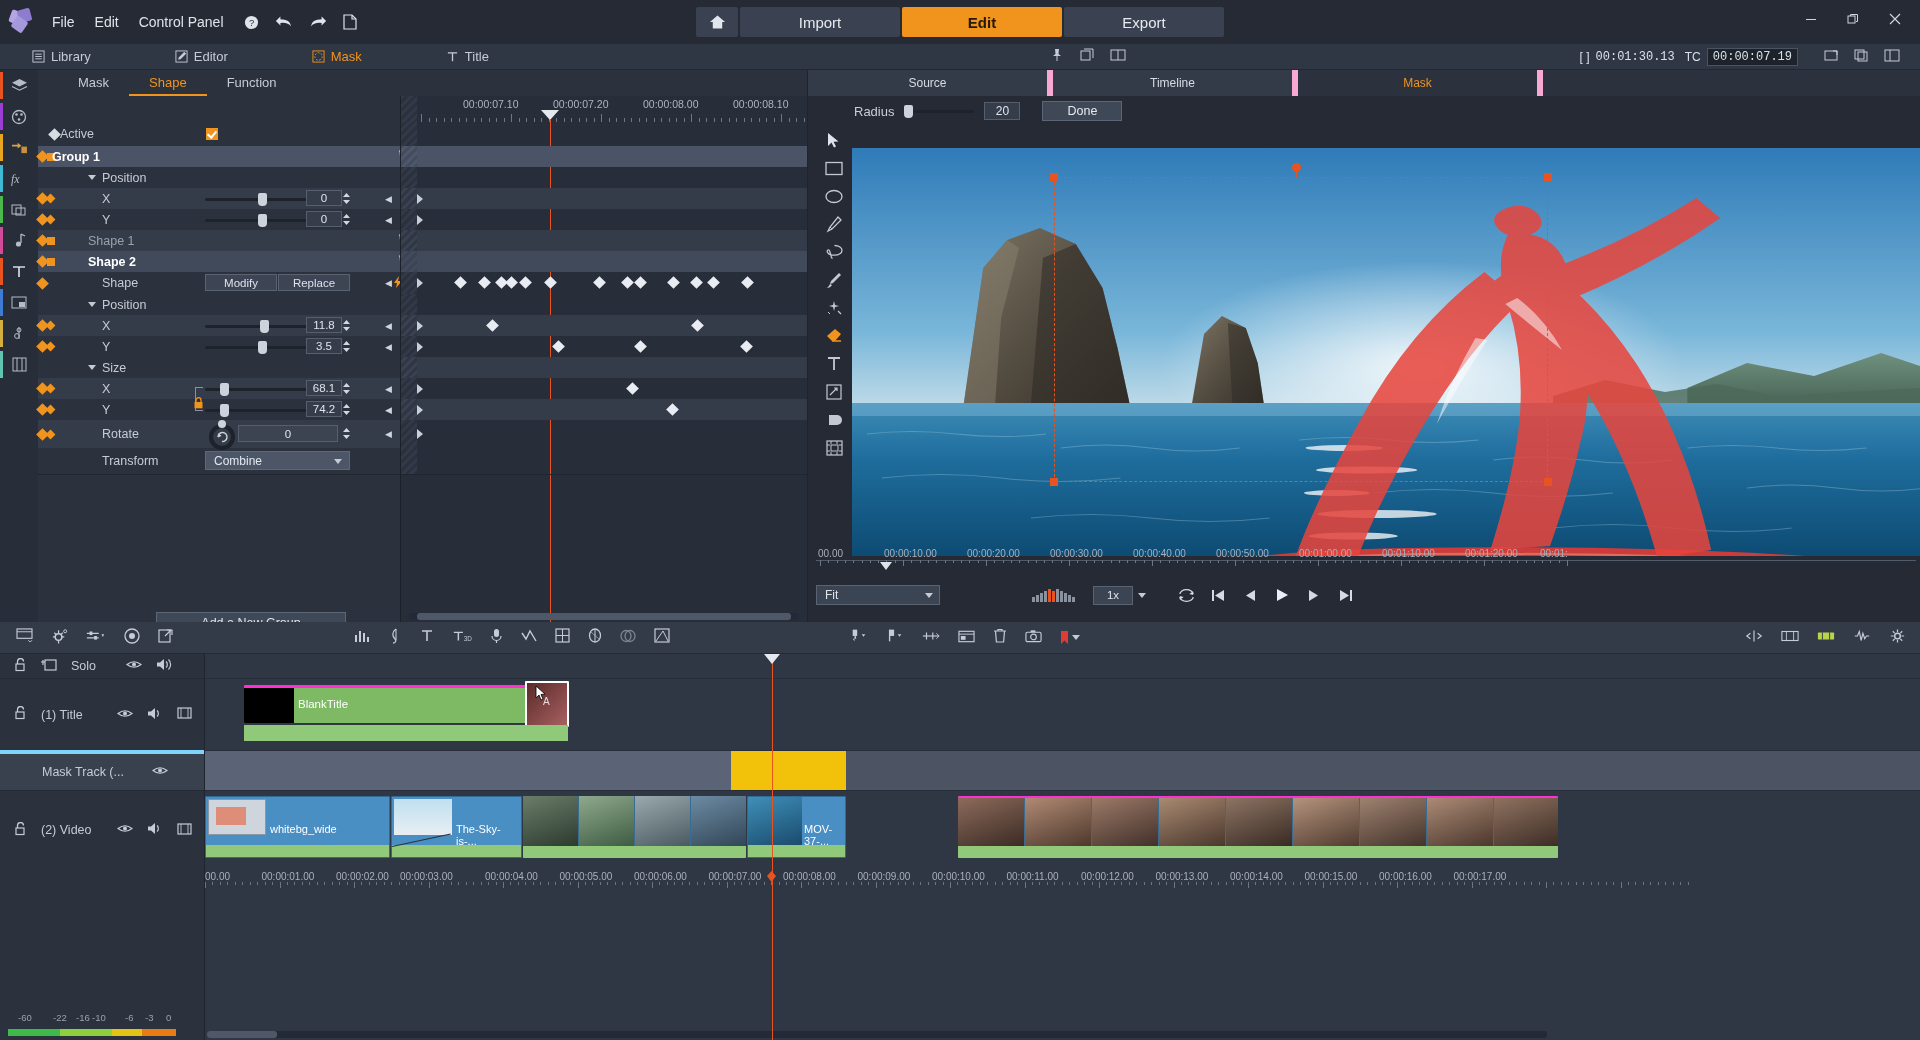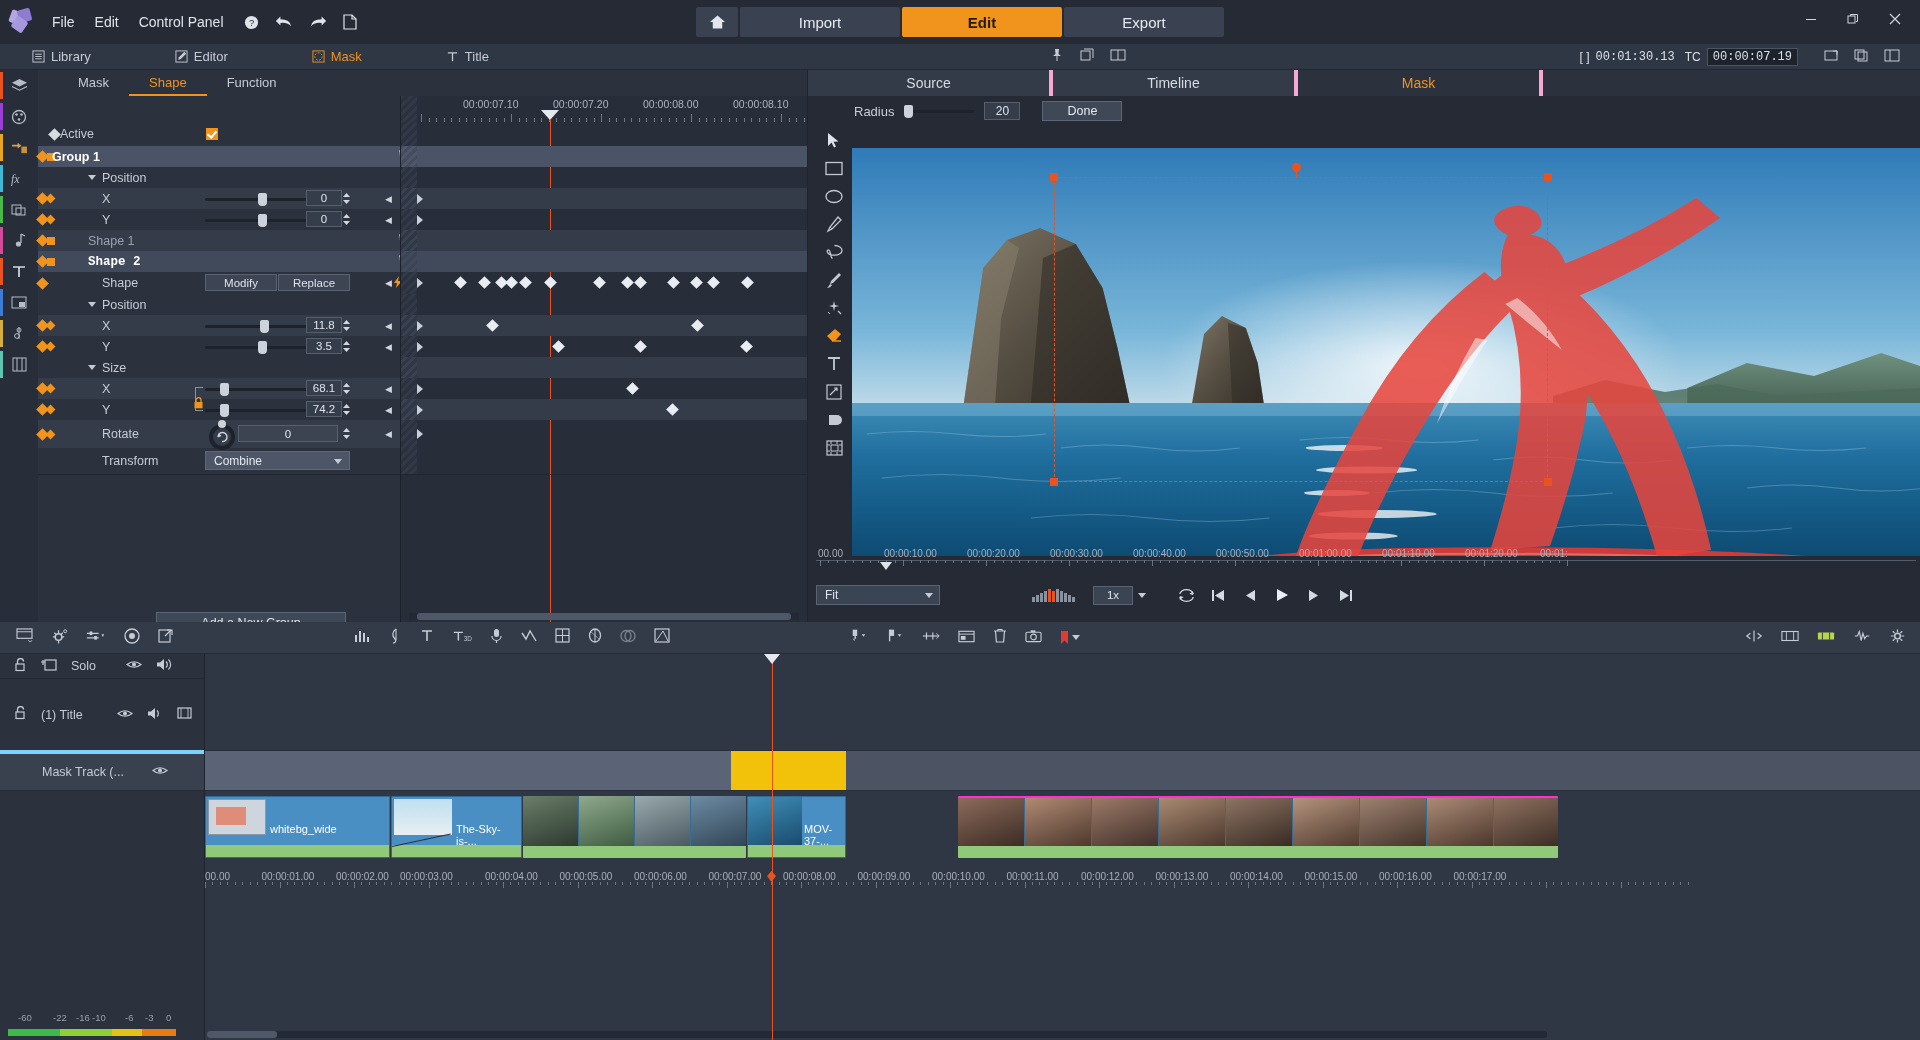--- a/index.html
+++ b/index.html
@@ -48,21 +48,21 @@
   .subtab { font-size:13px; padding:0 20px; height:26px; line-height:26px; color:#c6ccd6; }
   .subtab.active { color:#f0941e; border-bottom:2px solid #f0941e; }
 
   .maskbody { position:absolute; top:26px; left:0; right:0; bottom:0; display:flex; }
   .proplist { width:362px; position:relative; background:#2b313d;}
   .kfarea  { position:absolute; left:362px; right:0; top:0; bottom:0; background:#272d39; border-left:1px solid #1b2029;}
 
   .prow { height:21px; display:flex; align-items:center; position:relative; font-size:12.5px; color:#c6ccd6;}
   .prow.h36 { height:28px; }
   .prow.alt { background:#343b49; }
-  .prow.sel { background:#414a5b;font-family:Liberation Mono, monospace; }
+  .prow.sel { background:#414a5b; }
   .prow.grp { background:#4b5466; font-weight:bold; color:#fff; height:21px;}
   .prow .lbl { position:absolute; }
 
   .dia { width:9px; height:9px; background:#f0941e; transform:rotate(45deg); display:inline-block; }
   .dia.w { background:#d7dbe2; }
   .sq { width:8px; height:8px; background:#f0941e; display:inline-block;}
   .arr { color:#cfd5de; font-size:9px; }
 
   .slider { position:relative; height:12px; }
   .slider .track { position:absolute; top:5px; left:0; width:100%; height:3px; background:#1d222b; border-radius:2px;}
@@ -96,21 +96,21 @@
   .kfrow.grp { background:#4b5466;}
   .kfd2 { position:absolute; width:9px; height:9px; background:#e9edf3; transform:rotate(45deg); top:6px; margin-left:-4px;}
   .tri { position:absolute; width:0;height:0;border-top:5px solid transparent;border-bottom:5px solid transparent;border-left:6px solid #c9cfd8; top:6px;}
   .hscroll { position:absolute; left:8px; right:8px; bottom:2px; height:7px; background:#232936; border-radius:3px;}
   .hscroll .thumb{ position:absolute; left:2%; width:96%; height:7px; background:#4f5869; border-radius:3px;}
 
   
   .preview { position:absolute; left:808px; top:70px; right:0; height:552px; background:#252a35;}
   .ptabs { height:26px; display:flex; }
   .ptab { width:245px; height:26px; display:flex; align-items:center; justify-content:center;
-          font-size:14px; background:#333b49; color:#d7dce4; border-right:4px solid #f9a8d4;}
+          font-size:12px; background:#333b49; color:#d7dce4; border-right:6px solid #f9a8d4;}
   .ptab.active{ color:#f0941e; background:#2b313d;}
   .ptabfill{ flex:1; background:#2b313d;}
   .radiusbar { height:30px; display:flex; align-items:center; gap:10px; padding-left:46px; background:#252a35;}
   .radlabel{font-size:13px;color:#c9cfd8;}
   .radslider{position:relative;width:70px;height:14px;}
   .doneb{width:80px;height:20px;background:#3f4857;border:1px solid #5d6676;color:#e4e9f0;font-size:12.5px;display:flex;align-items:center;justify-content:center;}
 
   .tooldock { position:absolute; left:8px; top:56px; width:36px; display:flex; flex-direction:column; gap:0;}
   .tool { height:28px; display:flex; align-items:center; justify-content:center; color:#c3c9d3;}
   .tool.active{ color:#f0941e;}
@@ -1291,39 +1291,75 @@
       </div>
 
       <div class="throw" style="height:41px;background:#39414f;border-top:4px solid #7dd3fc;border-bottom:1px solid #232935">
         <span style="width:96px;margin-left:28px">Mask Track (...</span>
         <span><svg width="16" height="11" viewBox="0 0 16 11">
               <path d="M1 5.5 Q8 0 15 5.5 Q8 11 1 5.5 Z" fill="none" stroke="#c5ccd5" stroke-width="1.2"></path>
               <circle cx="8" cy="5.5" r="2" fill="#c5ccd5"></circle>
             </svg></span>
       </div>
 
+      <div class="throw" style="height:78px">
+        <span><svg width="13" height="14" viewBox="0 0 13 14">
+              <path d="M3.5 6 V3.6 A3 3 0 0 1 9.5 3.6" fill="none" stroke="#c5ccd5" stroke-width="1.3"></path>
+              <rect x="2" y="6" width="8" height="6.5" fill="none" stroke="#c5ccd5" stroke-width="1.2"></rect>
+            </svg></span>
+        <span style="width:62px">(2) Video</span>
+        <span><svg width="16" height="11" viewBox="0 0 16 11">
+              <path d="M1 5.5 Q8 0 15 5.5 Q8 11 1 5.5 Z" fill="none" stroke="#c5ccd5" stroke-width="1.2"></path>
+              <circle cx="8" cy="5.5" r="2" fill="#c5ccd5"></circle>
+            </svg></span>
+        <span><svg width="16" height="13" viewBox="0 0 16 13">
+              <path d="M1 4.5 H4 L8 1 V12 L4 8.5 H1 Z" fill="#c5ccd5"></path>
+              <path d="M10 3.5 A4 4 0 0 1 10 9.5" fill="none" stroke="#c5ccd5" stroke-width="1.2"></path>
+            </svg></span>
+        <span><svg width="15" height="12" viewBox="0 0 15 12">
+              <rect x="1" y="1" width="13" height="10" fill="none" stroke="#c5ccd5" stroke-width="1.2"></rect>
+              <path d="M4 1 V11 M11 1 V11" stroke="#c5ccd5" stroke-width="0.9"></path>
+            </svg></span>
+      </div>
 
       <div class="meter">
         <span class="meterlab" style="left:18px;top:2px">-60</span>
         <span class="meterlab" style="left:53px;top:2px">-22</span>
         <span class="meterlab" style="left:76px;top:2px">-16</span>
         <span class="meterlab" style="left:92px;top:2px">-10</span>
         <span class="meterlab" style="left:125px;top:2px">-6</span>
         <span class="meterlab" style="left:145px;top:2px">-3</span>
         <span class="meterlab" style="left:166px;top:2px">0</span>
         <span class="meterbar" style="left:8px;width:52px;background:#3dba4a"></span>
         <span class="meterbar" style="left:60px;width:52px;background:#8dcf3c"></span>
         <span class="meterbar" style="left:112px;width:30px;background:#e3c416"></span>
         <span class="meterbar" style="left:142px;width:34px;background:#e87c14"></span>
       </div>
     </div>
 
     <div class="tracksarea">
       <div style="position:absolute;left:0;top:0;right:0;height:24px;background:#2f3644"></div>
 
+      <div style="position:absolute;left:0;top:24px;right:0;height:72px;background:#2f3644;border-top:1px solid #272d39">
+        <div class="clip" style="left:39px;top:6px;width:324px;height:38px;background:#7dba63;border-top:3px solid #ff2fd0;border-right:1px solid #ff2fd0">
+          <div style="position:absolute;left:0;top:0;width:50px;height:100%;background:#000"></div>
+          <div style="position:absolute;right:0;top:0;width:20px;height:100%;background:#000"></div>
+          <span style="position:absolute;left:54px;top:10px;font-size:11.5px;color:#fff">BlankTitle</span>
+        </div>
+        <div class="clip" style="left:320px;top:2px;width:44px;height:46px;background:#8a4a4a;border:2px solid #fff">
+          <div style="position:absolute;left:0;top:0;width:100%;height:100%;background:linear-gradient(135deg,#5a2a2a,#a86060)"></div>
+          <span style="position:absolute;left:16px;top:13px;font-size:10px;color:#e8dcdc">A</span>
+        </div>
+        <div style="position:absolute;left:330px;top:6px;width:12px;height:18px">
+          <svg width="12" height="18" viewBox="0 0 12 18">
+              <path d="M1 1 L1 13 L4 10 L6 15 L8 14 L6 9.5 L10 9 Z" fill="#fff" stroke="#000" stroke-width="0.8"></path>
+            </svg>
+        </div>
+        <div style="position:absolute;left:39px;top:46px;width:324px;height:16px;background:#8fc979"></div>
+      </div>
 
       <div style="position:absolute;left:0;top:96px;right:0;height:41px;background:#4c5463;border-top:1px solid #272d39;border-bottom:1px solid #272d39">
         <div style="position:absolute;left:0;top:0;width:526px;height:100%;background:#5b6476"></div>
         <div style="position:absolute;left:526px;top:0;width:115px;height:100%;background:#f2c10a"></div>
       </div>
 
       <div style="position:absolute;left:0;top:137px;right:0;height:78px;background:#2f3644">
         <div class="clip" style="left:186px;top:5px;width:131px;height:62px;background:#4a8fc4;border:1px solid #2f6a99">
           <div style="position:absolute;left:2px;top:2px;width:58px;height:36px;background:#dfe5ea"></div>
           <div style="position:absolute;left:2px;top:2px;width:58px;height:36px;background:linear-gradient(180deg,#bfe0f0,#e8eef2)"></div>

